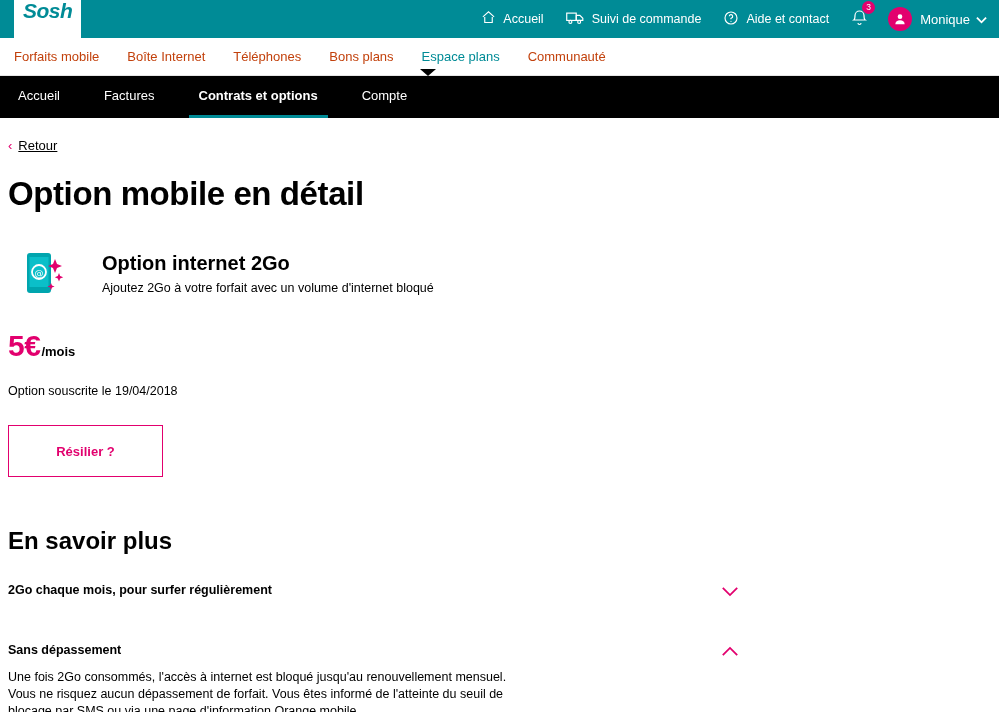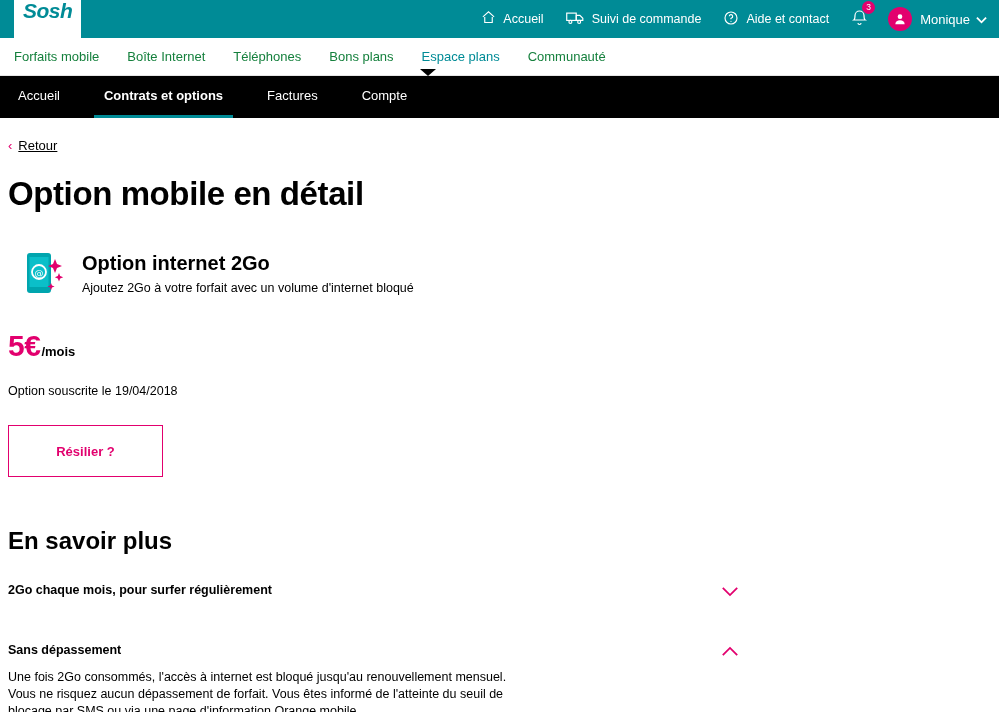--- a/index.html
+++ b/index.html
@@ -82,21 +82,21 @@
   .mainnav {
     height: 38px;
     background: #ffffff;
     display: flex;
     align-items: center;
     border-bottom: 1px solid #e6e6e6;
     position: relative;
   }
   .mainnav-item {
     font-size: 13px;
-    color: #15803d;
+    color: #c2410c;
     margin-left: 8px;
     margin-right: 8px;
     padding: 0 6px;
     cursor: pointer;
     white-space: nowrap;
   }
   .mainnav-item:first-child { margin-left: 8px; }
   .mainnav-item.active { color: #008b96; }
   .nav-caret {
     position: absolute;
@@ -149,21 +149,21 @@
     margin: 22px 0 0 0;
     letter-spacing: -0.4px;
   }
 
   .offer-row {
     display: flex;
     align-items: center;
     margin-top: 32px;
   }
   .offer-icon { width: 70px; min-width: 70px; display:flex; justify-content:center; }
-  .offer-texts { margin-left: 4px; }
+  .offer-texts { margin-left: 24px; }
   .offer-title { font-size: 20px; font-weight: bold; margin: 0 0 6px 0; }
   .offer-sub { font-size: 12.5px; margin: 0; }
 
   .price-row {
     margin-top: 28px;
     display: flex;
     align-items: baseline;
   }
   .price-main {
     color: #e2006e;
@@ -299,22 +299,22 @@
   <div class="mainnav-item">Boîte Internet</div>
   <div class="mainnav-item">Téléphones</div>
   <div class="mainnav-item">Bons plans</div>
   <div class="mainnav-item active">Espace plans</div>
   <div class="mainnav-item">Communauté</div>
   <div class="nav-caret"></div>
 </div>
 
 <div class="subnav">
   <div class="subnav-item">Accueil</div>
+  <div class="subnav-item">Factures</div>
   <div class="subnav-item active">Contrats et options</div>
-  <div class="subnav-item">Factures</div>
   <div class="subnav-item">Compte</div>
 </div>
 
 <div class="content">
 
   <div class="back-row">
     <span class="back-chevron">‹</span>
     <span class="back-text">Retour</span>
   </div>
 

